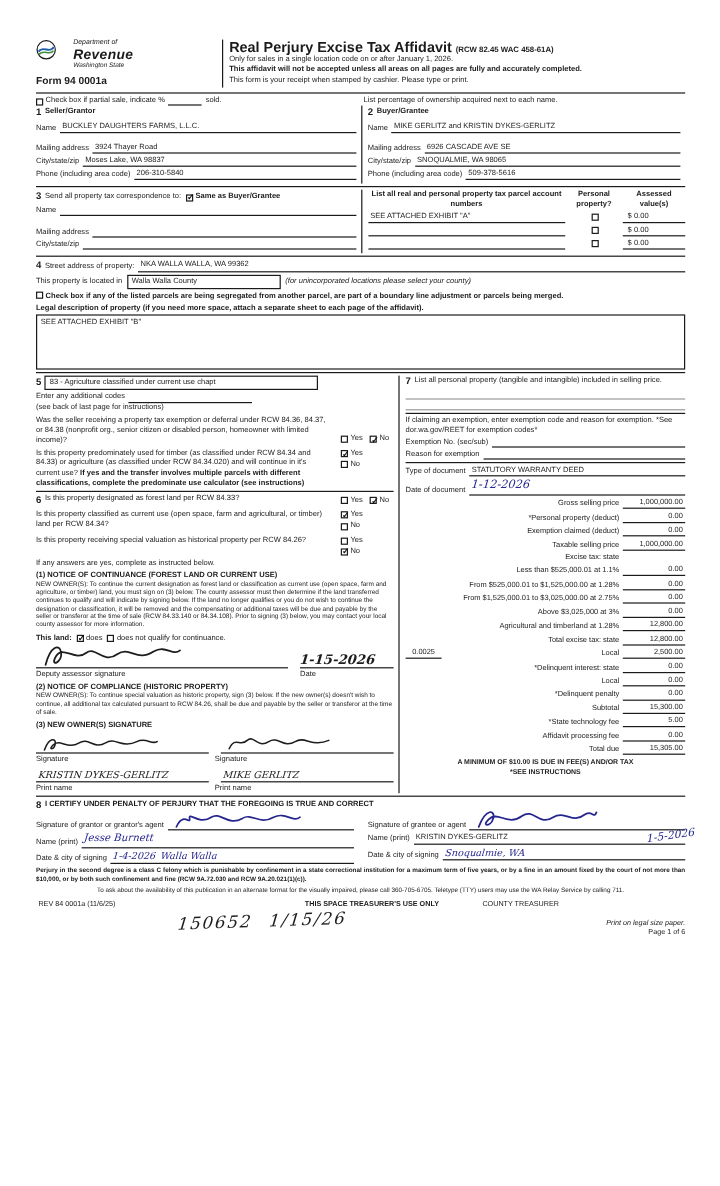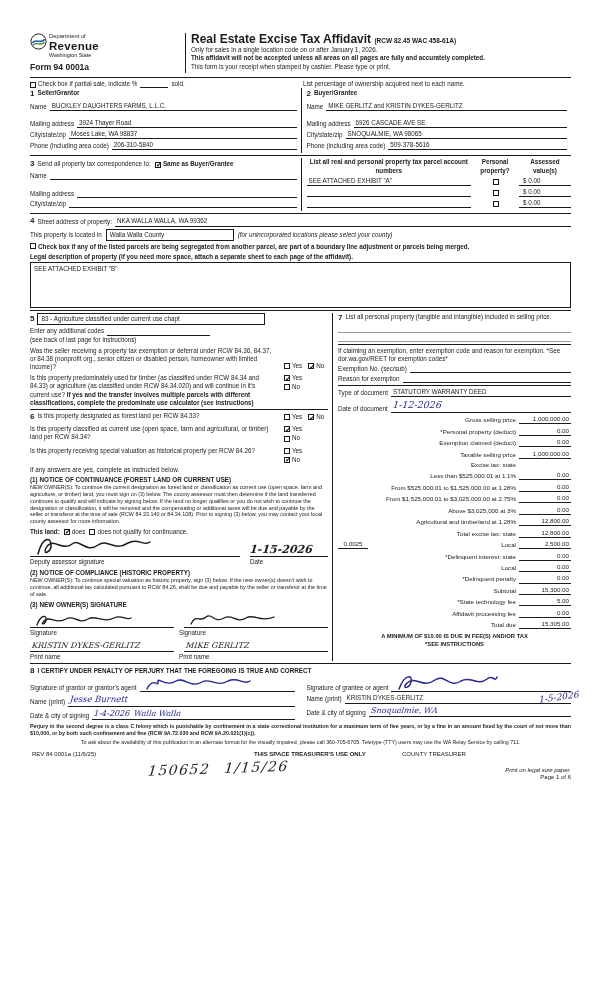--- a/index.html
+++ b/index.html
@@ -18,21 +18,21 @@
   .cb { flex:none; display:inline-block; width:6px; height:6px; border:1px solid #1b1b1b; position:relative; margin:0 2px 0 4px; vertical-align:-1px; background:#fff; }
   .cb.checked::after { content:"✓"; position:absolute; left:0; top:-2.5px; font-size:7.5px; font-weight:bold; color:#111; }
   .fld { display:flex; align-items:flex-end; margin-top:2px; }
   .fld .lab { flex:none; padding-right:3px; }
   .fld .val { flex:1; border-bottom:1px solid #1b1b1b; min-height:8px; padding:0 2px; }
   .hand { font-family:"DejaVu Serif", serif; font-style:italic; color:var(--ink_blue,#26268f); transform:skewX(-6deg); display:inline-block; white-space:nowrap; }
   .handblk { color:var(--ink_black,#1d1d1d); }
   
   .hdr { display:flex; padding-bottom:2px; }
   .hdr-left { width:150px; }
-  .logo-row { display:flex; gap:2px; }
+  .logo-row { display:flex; gap:14px;font-style:italic; }
   .dept1 { font-size:5.8px; }
   .dept2 { font-size:11.5px; font-weight:bold; letter-spacing:.3px; line-height:1; }
   .dept3 { font-size:5.4px; }
   .formnum { font-size:8.5px; font-weight:bold; margin-top:3px; }
   .hdr-div { border-left:1.6px solid #1b1b1b; margin:0 5px; }
   .hdr-right { flex:1; }
   .title { font-size:12px; font-weight:bold; line-height:1.1; }
   .title .rcw { font-size:6.5px; }
   
   .sec12 { display:flex; }
@@ -109,21 +109,21 @@
         <div>
           <div class="dept1">Department of</div>
           <div class="dept2">Revenue</div>
           <div class="dept3">Washington State</div>
         </div>
       </div>
       <div class="formnum">Form 94 0001a</div>
     </div>
     <div class="hdr-div"></div>
     <div class="hdr-right">
-      <div class="title"><span>Real Estate Excise Tax Affidavit</span> <span class="rcw">(RCW 82.45 WAC 458-61A)</span></div>
+      <div class="title"><span>Real Perjury Excise Tax Affidavit</span> <span class="rcw">(RCW 82.45 WAC 458-61A)</span></div>
       <div>Only for sales in a single location code on or after January 1, 2026.</div>
       <div class="b">This affidavit will not be accepted unless all areas on all pages are fully and accurately completed.</div>
       <div>This form is your receipt when stamped by cashier. Please type or print.</div>
     </div>
   </div>
   <div class="hline thick"></div>
 
   <div class="row" style="align-items:flex-end">
     <span class="cb" style="margin-left:0"></span>
     <span>Check box if partial sale, indicate %</span>

